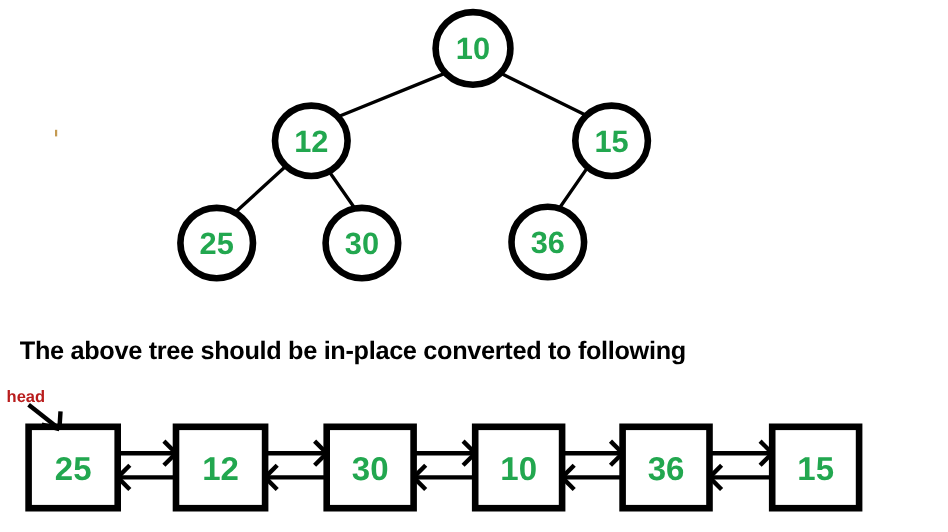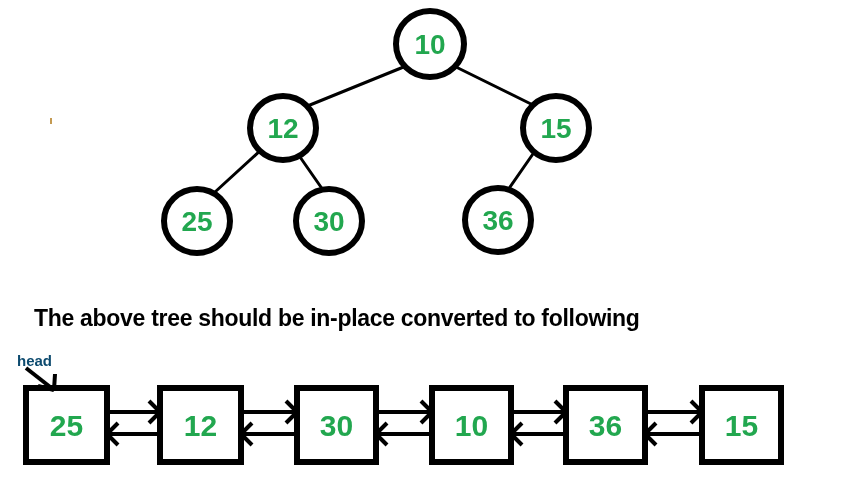--- a/index.html
+++ b/index.html
@@ -26,38 +26,37 @@
     left: 18px;
     top: 278px;
     width: 820px;
     font-family: "Liberation Sans", sans-serif;
     font-weight: bold;
     font-size: 23px;
     line-height: 27px;
     letter-spacing: -0.3px;
     color: #000000;
     white-space: pre-line;
-    margin-left: 16px;
   }
   .caption-line {
     display: block;
   }
   .node-text {
     font-family: "Liberation Sans", sans-serif;
     font-weight: bold;
     font-size: 28px;
   }
   .head-label {
     position: absolute;
-    left: 17px;
+    left: 6px;
     top: 352px;
     font-family: "Liberation Sans", sans-serif;
     font-weight: bold;
     font-size: 15px;
-    color: #0c4a6e;
+    color: #b91c1c;
   }
   .box-value {
     font-family: "Liberation Sans", sans-serif;
     font-weight: bold;
     font-size: 30px;
   }
 </style>
 </head>
 <body>
 

